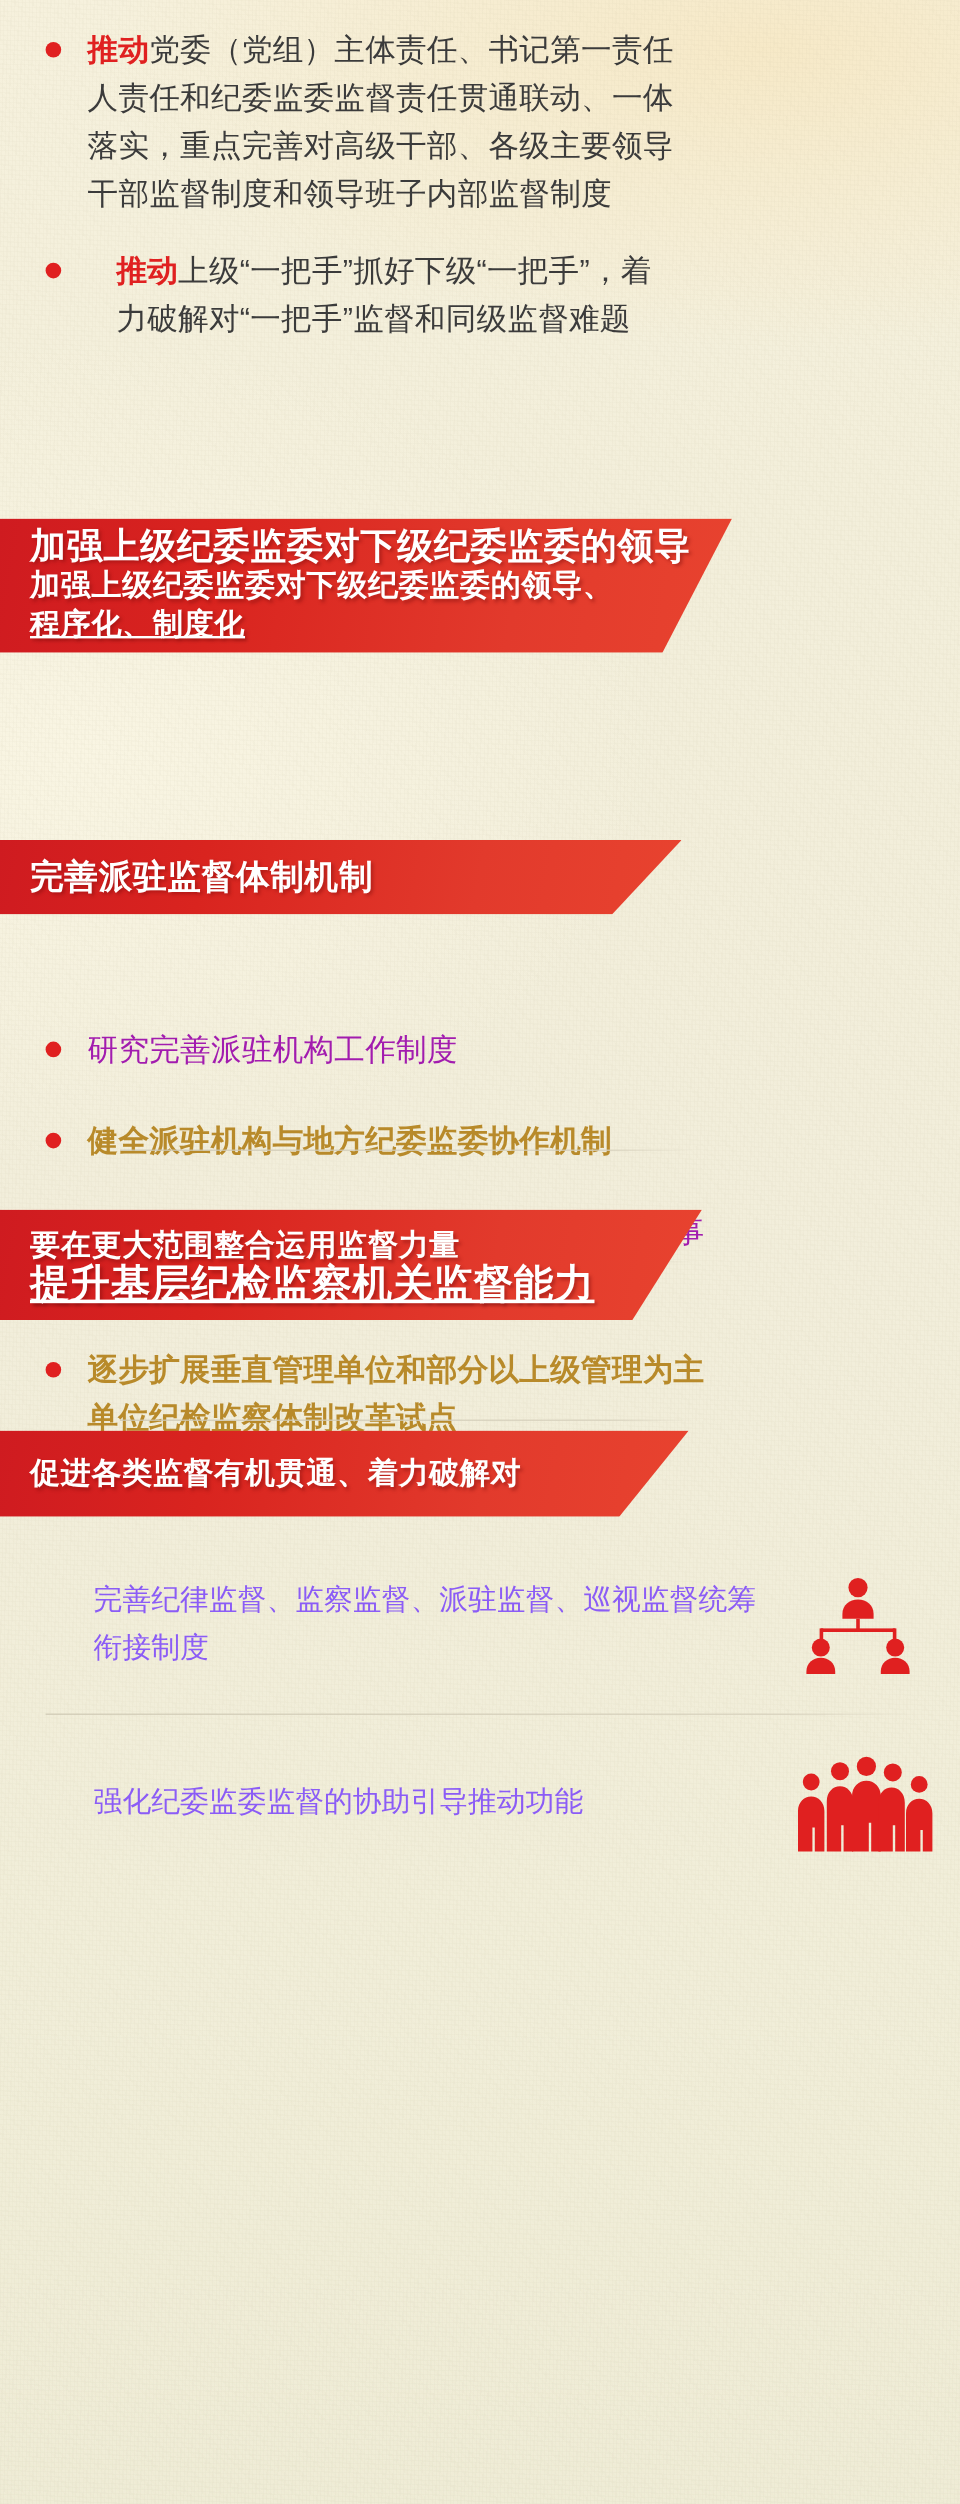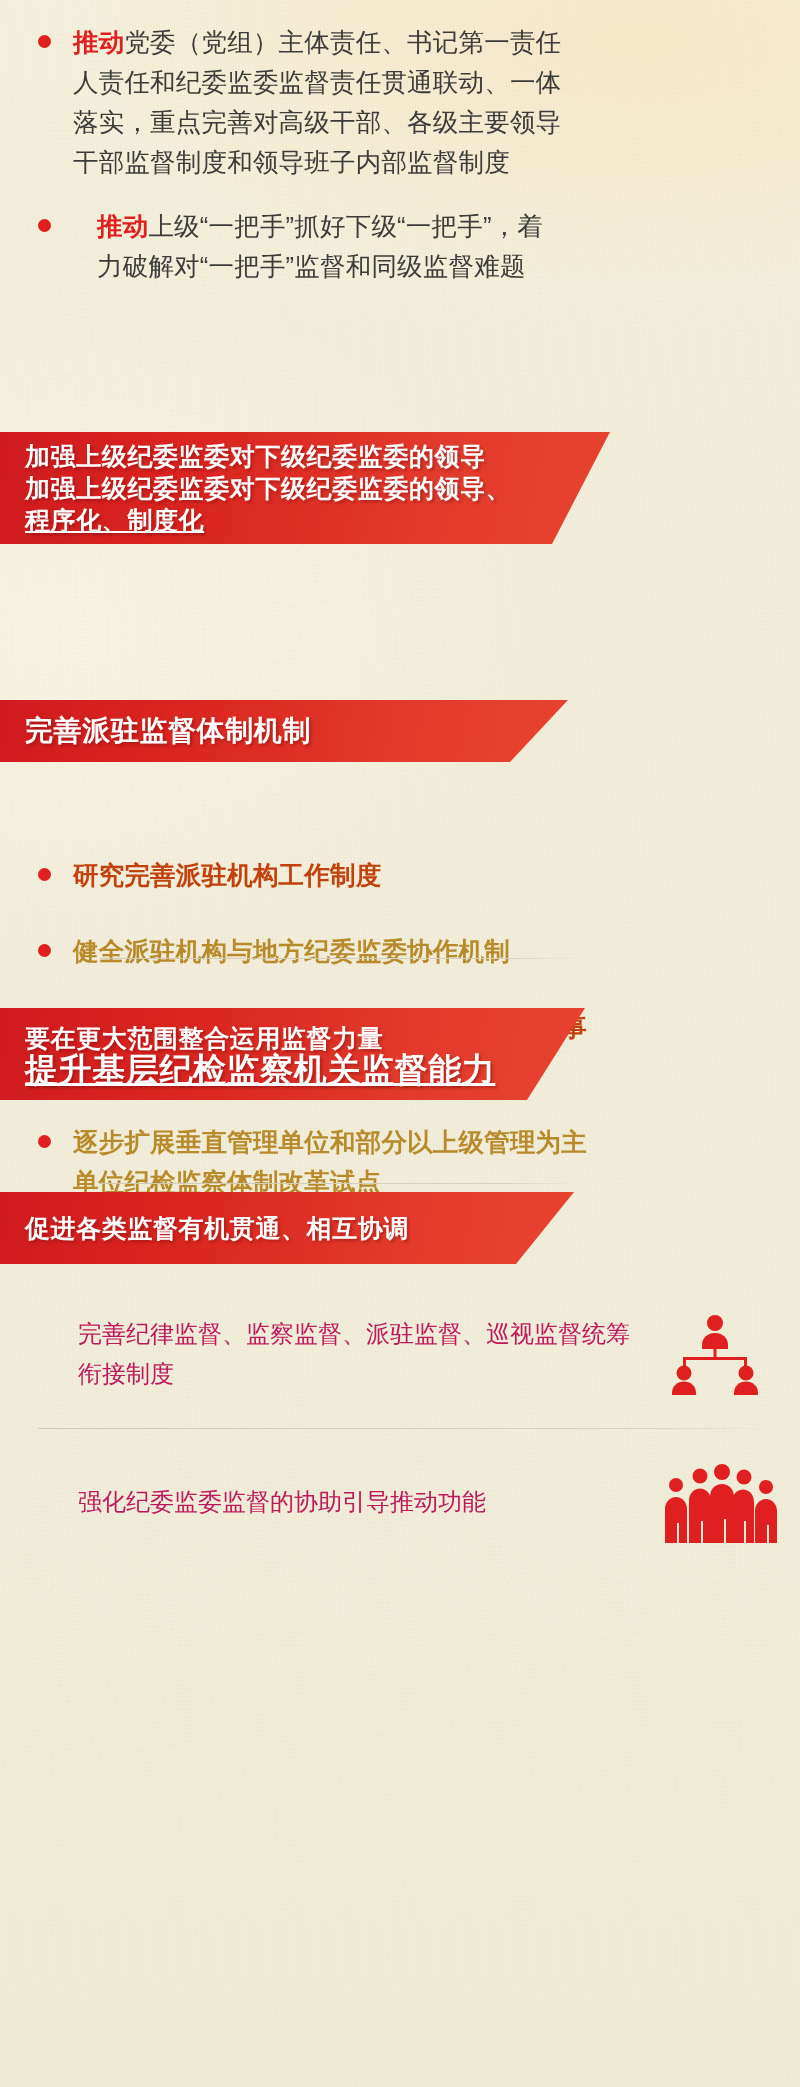--- a/index.html
+++ b/index.html
@@ -26,21 +26,21 @@
   .bullet-list{ position:absolute; left:0; width:748px; }
   .bullet-row{ display:flex; align-items:flex-start; }
   .dot{
     flex:0 0 auto; width:13px; height:13px; border-radius:50%;
     background:#e02020; margin-top:13px; margin-right:22px;
   }
   .btext{ flex:1 1 auto; font-size:25.5px; line-height:40px; letter-spacing:.2px; }
 
   .tx-dark{ color:#3b3b3b; font-weight:400; }
   .tx-red  { color:#e02020; font-weight:700; }
-  .tx-red-b{ color:#c2410c; font-weight:700; }
+  .tx-red-b{ color:#a21caf; font-weight:400; }
   .tx-gold { color:#b88a2a; font-weight:700; }
 
   
   .banner{
     position:absolute; left:0; display:flex; align-items:center;
     background:linear-gradient(100deg,#cf1b20 0%, #d9241f 30%, #e23a2c 70%, #e8432f 100%);
     color:#fff;
     -webkit-clip-path:polygon(0 0, 100% 0, calc(100% - 58px) 100%, 0 100%);
     clip-path:polygon(0 0, 100% 0, calc(100% - 58px) 100%, 0 100%);
   }
@@ -49,21 +49,21 @@
     text-shadow:2px 2px 3px rgba(120,10,10,.45);
     padding-left:25px;
   }
 
   
   .rule{ position:absolute; height:1px; background:linear-gradient(90deg,#cfc9b4,#d7d1bd 85%, rgba(215,209,189,0)); }
 
   
   .icon-row{ position:absolute; left:0; width:800px; display:flex; align-items:center; }
   .icon-row .copy{
-    flex:1 1 auto; font-size:24px; line-height:40px; color:#be185d; text-align:left;
+    flex:1 1 auto; font-size:24px; line-height:40px; color:#8b5cf6; text-align:left;
     padding-left:78px; padding-right:14px;
   }
   .icon-box{ flex:0 0 auto; width:110px; height:82px; position:relative; margin-right:30px; }
   svg{ display:block; }
 </style>
 </head>
 <body>
 
 <div id="page">
   <div id="grain"></div>
@@ -80,21 +80,21 @@
     <div class="bullet-row" style="margin-top:24px;gap:24px;">
       <span class="dot"></span>
       <span class="btext">
         <span class="tx-red">推动</span><span class="tx-dark">上级“一把手”抓好下级“一把手”，着力破解对“一把手”监督和同级监督难题</span>
       </span>
     </div>
   </div>
 
   <div class="banner" style="top:432px; width:610px; height:112px;">
     <div style="padding:0;">
-      <div class="btitle" style="font-size:25px; line-height:32px;">加强上级纪委监委对下级纪委监委的领导</div>
+      <div class="btitle" style="font-size:30px; line-height:32px;">加强上级纪委监委对下级纪委监委的领导</div>
       <div class="btitle" style="font-size:25px; line-height:32px;">加强上级纪委监委对下级纪委监委的领导、</div>
       <div class="btitle" style="font-size:25px; line-height:32px;text-decoration:underline;">程序化、制度化</div>
     </div>
   </div>
 
   <div class="banner" style="top:700px; width:568px; height:62px;">
     <div class="btitle" style="font-size:28px; line-height:34px;">完善派驻监督体制机制</div>
   </div>
 
   <div class="bullet-list" style="top:855px; padding-left:38px; padding-right:160px;">
@@ -124,21 +124,21 @@
   </div>
 
   <div class="banner" style="top:1008px; width:585px; height:92px;">
     <div>
       <div class="btitle" style="font-size:25px; line-height:31px;">要在更大范围整合运用监督力量</div>
       <div class="btitle" style="font-size:33px; line-height:31px;text-decoration:underline;">提升基层纪检监察机关监督能力</div>
     </div>
   </div>
 
   <div class="banner" style="top:1192px; width:574px; height:72px;">
-    <div class="btitle" style="font-size:25px; line-height:32px;">促进各类监督有机贯通、相互协调</div>
+    <div class="btitle" style="font-size:25px; line-height:32px;">促进各类监督有机贯通、着力破解对</div>
   </div>
 
   <div class="icon-row" style="top:1308px; height:92px;">
     <div class="copy">完善纪律监督、监察监督、派驻监督、巡视监督统筹衔接制度</div>
     <div class="icon-box">
       <svg viewBox="0 0 110 82" width="110" height="82" aria-hidden="true">
         <g fill="#e02020">
 
           <circle cx="55" cy="10" r="8"></circle>
           <path d="M42 32c0-7.2 5.8-12 13-12s13 4.8 13 12v4H42z"></path>

